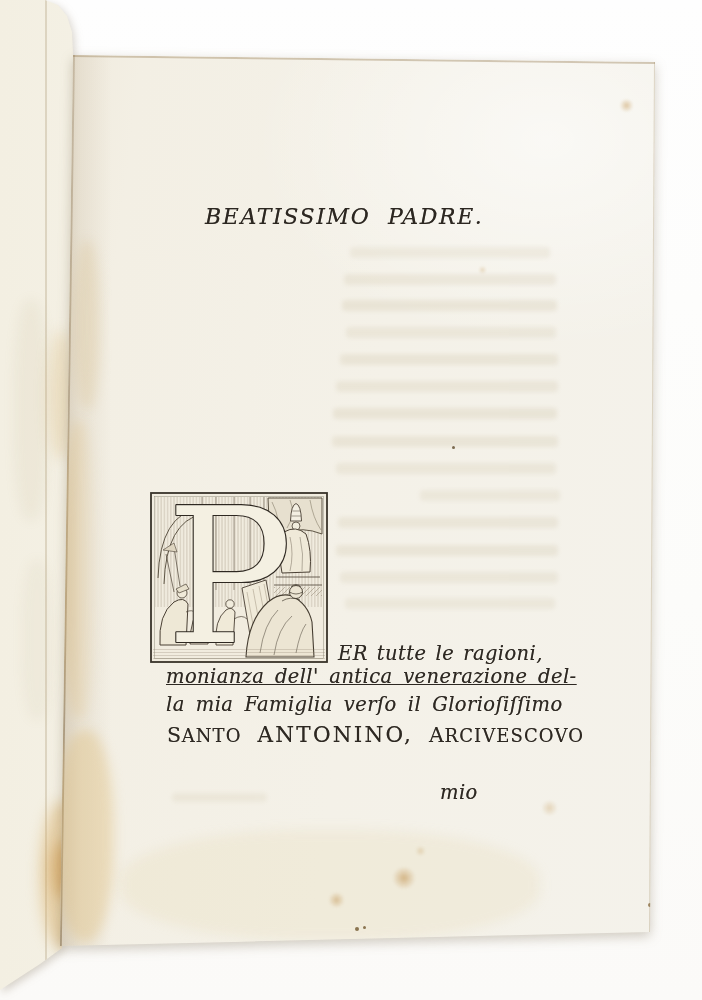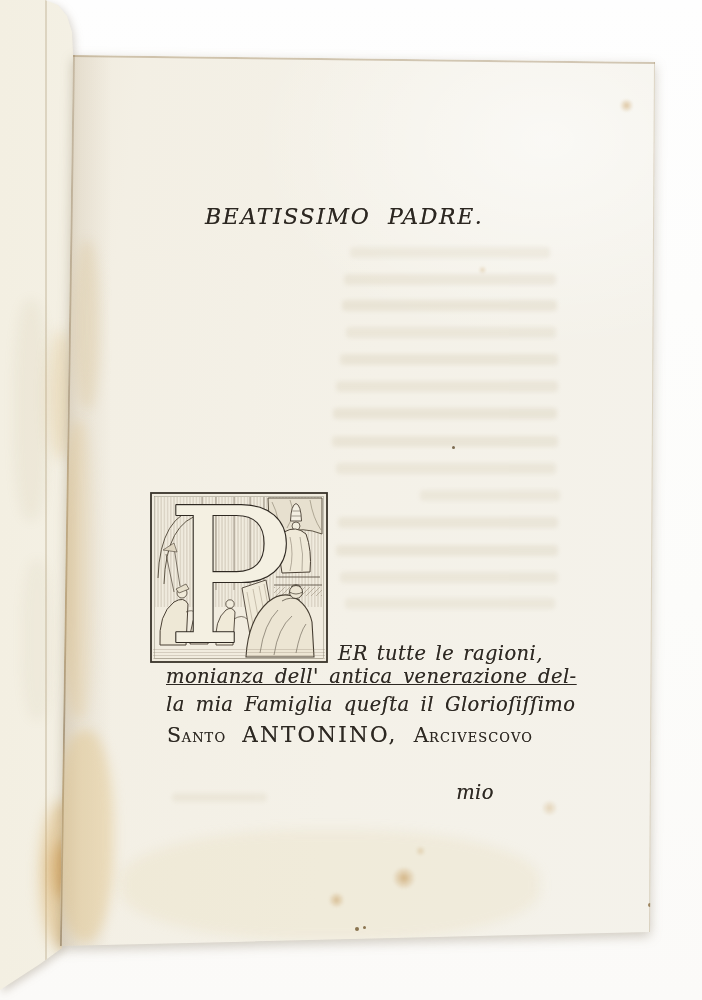--- a/index.html
+++ b/index.html
@@ -72,23 +72,23 @@
     position:absolute;white-space:nowrap;line-height:24px;
     font-style:italic;font-size:19.5px;letter-spacing:.4px;word-spacing:2.5px;
     color:#2d2822;text-shadow:0 0 .4px rgba(45,40,34,.55);
   }
   .l1{left:338px;top:608px;margin-top:34px;}
   .l2{left:347px;top:637px;}
   .l3{left:166px;top:665px;word-spacing:4px;text-decoration:underline;}
   .l4{left:166px;top:693px;word-spacing:4.5px;}
   .l5{left:167px;top:723px;font-style:normal;letter-spacing:.6px;word-spacing:7px;}
   .l6{left:167px;top:753px;word-spacing:3.5px;}
-  .catchword{left:440px;top:781px;width:70px;text-align:center;}
+  .catchword{left:440px;top:781px;width:70px;text-align:left;}
   .lead{font-style:normal;font-size:20.5px;}
-  .sc{font-style:normal;font-size:13px;letter-spacing:1.1px;}
+  .sc{font-style:normal;font-size:18px;letter-spacing:1.1px;}
   .caps{font-style:normal;font-size:21.5px;letter-spacing:2.2px;}
   .rm{font-style:normal;}
 
   
   .woodcut{position:absolute;left:150px;top:492px;width:178px;height:171px;}
 </style>
 </head>
 <body>
 
 <div class="scene">
@@ -215,19 +215,19 @@
           <path d="M132 109 Q140 104 150 108" stroke-width="0.7"></path>
         </g>
 
         <rect x="3" y="157" width="172" height="11" fill="url(#hh)" opacity="0.55"></rect>
 
         <text x="16" y="150" font-size="188" font-family="DejaVu Serif, serif" fill="#f4f0e2" stroke="#2e2821" stroke-width="2.2" paint-order="stroke" stroke-linejoin="round">P</text>
       </svg>
 
       <div class="bline l1">ER tutte le ragioni,</div>
       <div class="bline l3">monianza dell' antica venerazione del-</div>
-      <div class="bline l4">la mia Famiglia queſta il Glorioſiſſimo</div>
+      <div class="bline l4">la mia Famiglia verſo il Glorioſiſſimo</div>
       <div class="bline l5"><span class="lead">S</span><span class="sc">ANTO</span><span class="caps"> ANTONINO, </span><span class="lead">A</span><span class="sc">RCIVESCOVO</span></div>
       <div class="bline catchword">mio</div>
 
     </div>
   </div>
 </div>
 
 </body></html>

